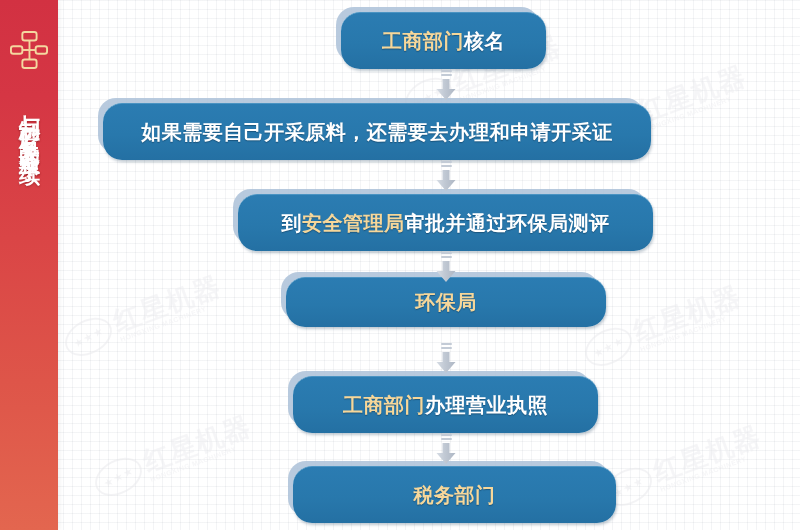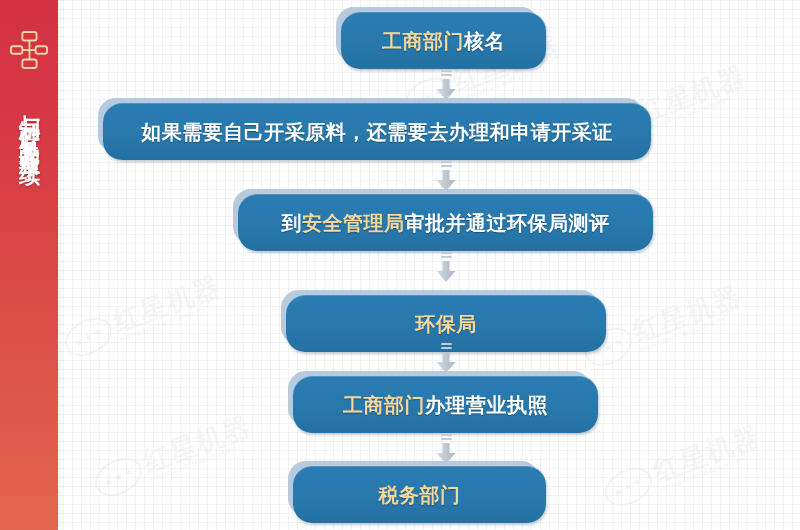--- a/index.html
+++ b/index.html
@@ -187,28 +187,28 @@
       </div>
       <div class="node" style="left: 45px; top: 103px; width: 548px; height: 57px;">
         <span class="pl">如果需要自己开采原料，还需要去</span>
         <span class="pl">办理和申请开采证</span>
       </div>
       <div class="node" style="left: 180px; top: 194px; width: 415px; height: 57px;">
         <span class="pl">到</span>
         <span class="hl">安全管理局</span>
         <span class="pl">审批并通过环保局测评</span>
       </div>
-      <div class="node" style="left: 228px; top: 295px; width: 320px; height: 57px; gap: 17px;">
+      <div class="node" style="left: 228px; top: 277px; width: 320px; height: 50px; gap: 17px;">
         <span class="hl">环保局</span>
       </div>
       <div class="node" style="left: 235px; top: 376px; width: 305px; height: 57px;">
         <span class="hl">工商部门</span>
         <span class="pl">办理营业执照</span>
       </div>
-      <div class="node" style="left: 235px; top: 466px; width: 253px; height: 57px;">
+      <div class="node" style="left: 235px; top: 466px; width: 323px; height: 57px;">
         <span class="hl">税务部门</span>
       </div>
       <div class="arrow" style="left: 377px; top: 70px;">
         <div class="dash"></div>
         <div class="dash2"></div>
         <svg width="22" height="22" viewBox="0 0 22 22">
           <defs>
             <linearGradient id="ag0" x1="0" y1="0" x2="1" y2="0">
               <stop offset="0%" stop-color="#d7dde5"></stop>
               <stop offset="45%" stop-color="#c0c8d3"></stop>

